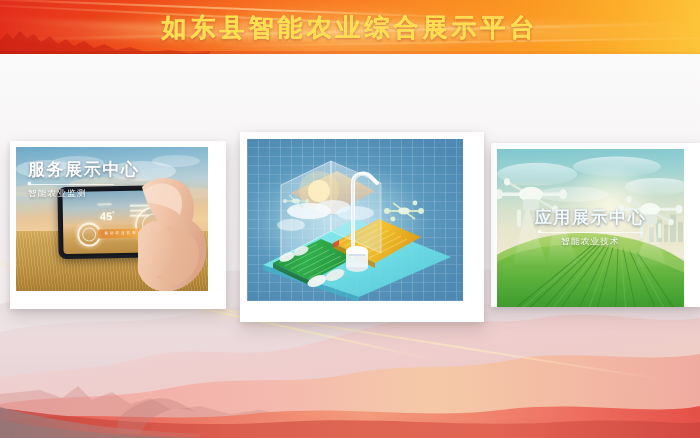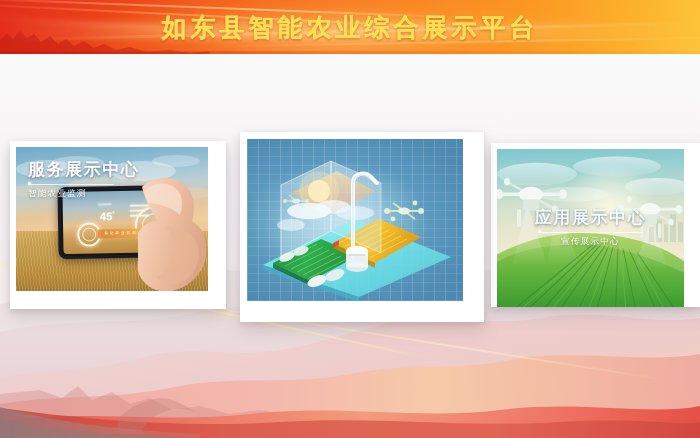--- a/index.html
+++ b/index.html
@@ -464,18 +464,18 @@
             <rect x="161" y="59" width="3.4" height="12" rx="1.4" fill="#ebf2ea"></rect>
           </g>
         </svg>
       </div>
 
       <div class="cap cap-right">
         <div class="cap-title">应用展示中心</div>
         <div class="cap-rule">
             <span class="dot"></span>
           </div>
-        <div class="cap-sub">宣传展示中心</div>
+        <div class="cap-sub">智能农业技术</div>
       </div>
     </div>
   </div>
 
 </div>
 
 </body></html>

